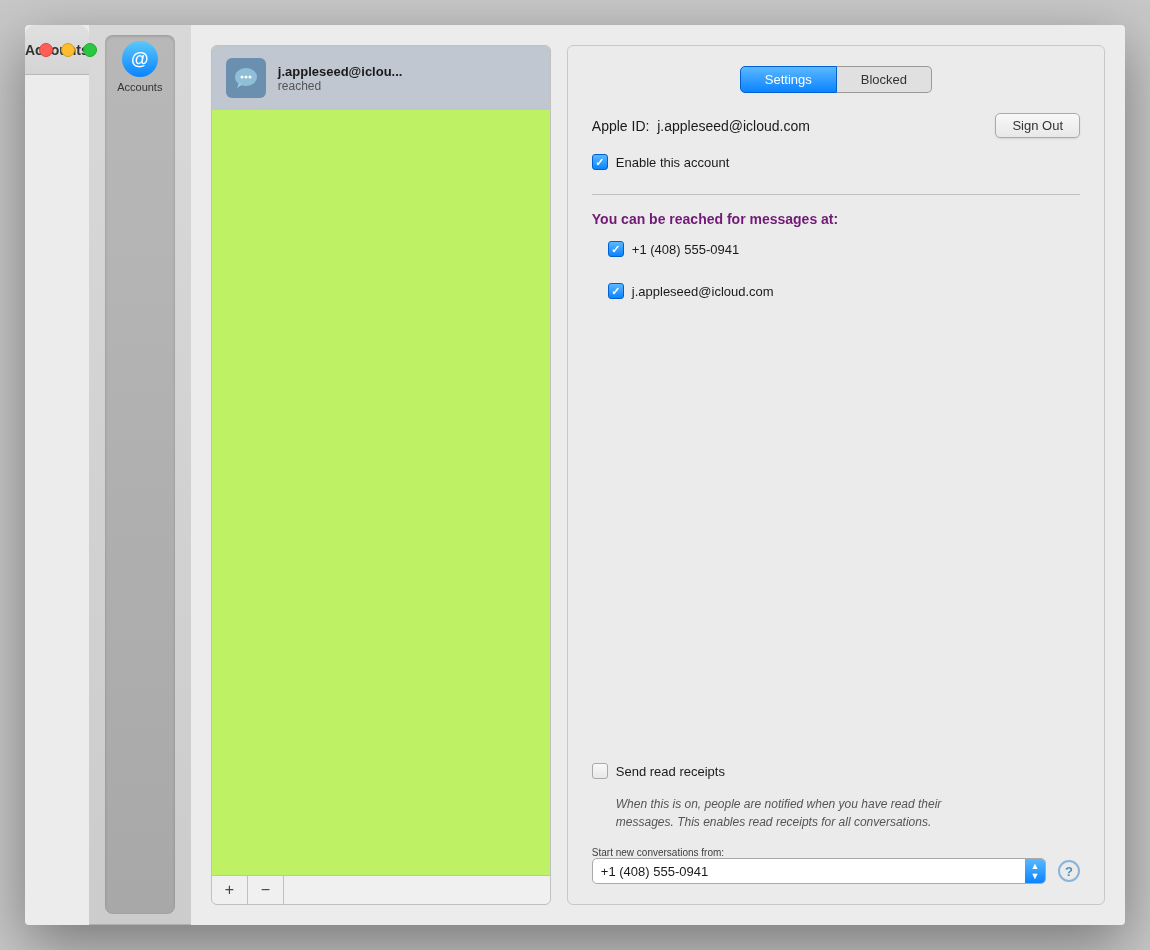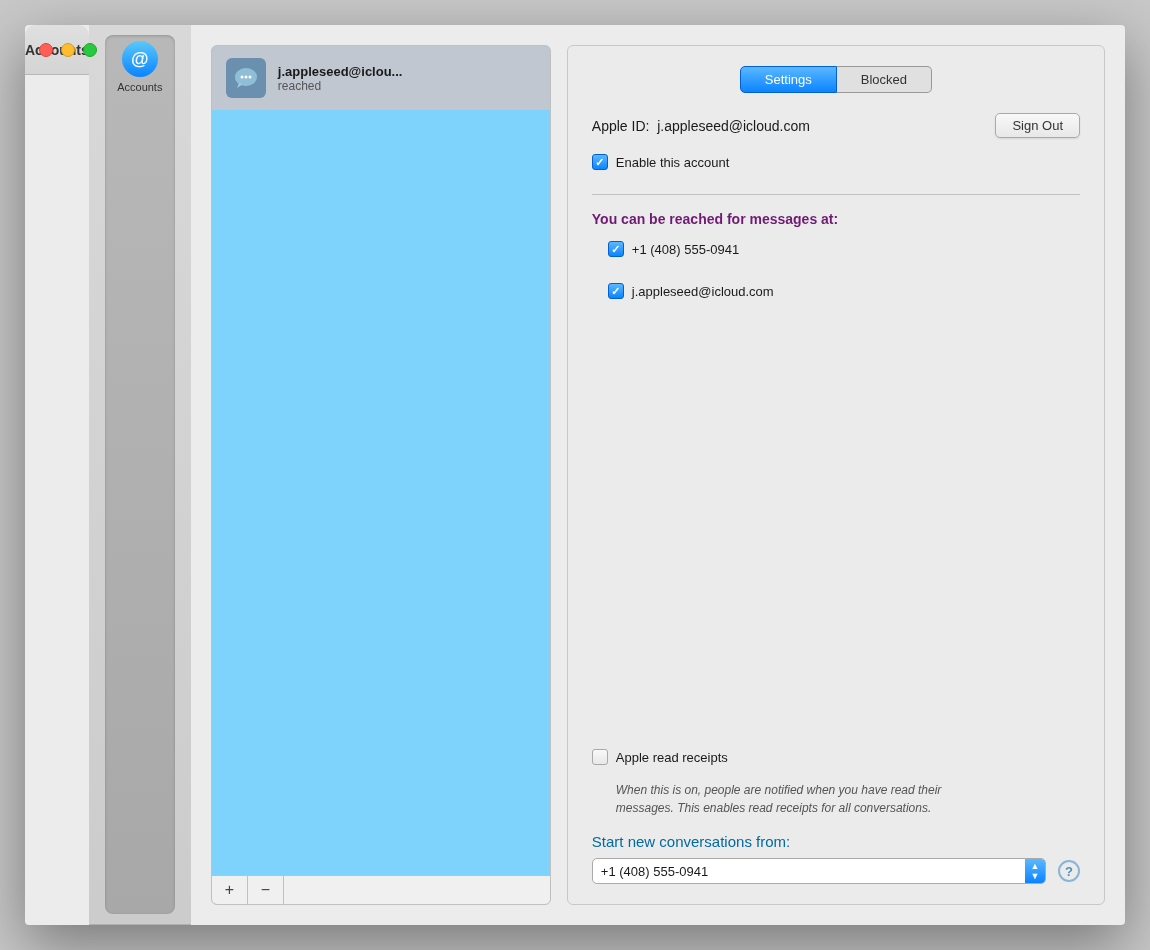--- a/index.html
+++ b/index.html
@@ -146,21 +146,21 @@
       padding: 20px;
       gap: 16px;
       overflow: hidden;
     }
 
     
     .left-panel {
       width: 340px;
       display: flex;
       flex-direction: column;
-      background: #7dd3fc;
+      background: #bef264;
       border: 1px solid #c0c0c0;
       border-radius: 6px;
       overflow: hidden;
       gap: 38px;
     }
 
     .account-list {
       flex: 1;
       overflow-y: auto;
     }
@@ -358,23 +358,23 @@
 
     .send-receipts-desc {
       font-size: 12px;
       color: #555;
       margin-left: 24px;
       margin-top: 4px;
       line-height: 1.5;
     }
 
     .start-conv-label {
-      font-size: 15px;
-      color: #0369a1;
-      margin-bottom: 8px;
+      font-size: 10px;
+      color: #404040;
+      margin-bottom: 0;
     }
 
     .start-conv-row {
       display: flex;
       align-items: center;
       gap: 12px;
     }
 
     .dropdown-select {
       flex: 1;
@@ -525,21 +525,21 @@
           </div>
           <span>j.appleseed@icloud.com</span>
         </div>
       </div>
 
       <div class="spacer"></div>
 
       <div class="send-receipts-section">
         <div class="checkbox-row">
           <div class="mac-checkbox unchecked"></div>
-          <span>Apple read receipts</span>
+          <span>Send read receipts</span>
         </div>
         <div class="send-receipts-desc" style="white-space: pre-line; font-style: italic;">When this is on, people are notified when you have read their
 messages. This enables read receipts for all conversations.</div>
       </div>
 
       <div class="start-conv-label">Start new conversations from:</div>
       <div class="start-conv-row">
         <div class="dropdown-select">
           <span class="dropdown-select-text">+1 (408) 555-0941</span>
           <div class="dropdown-arrows">

